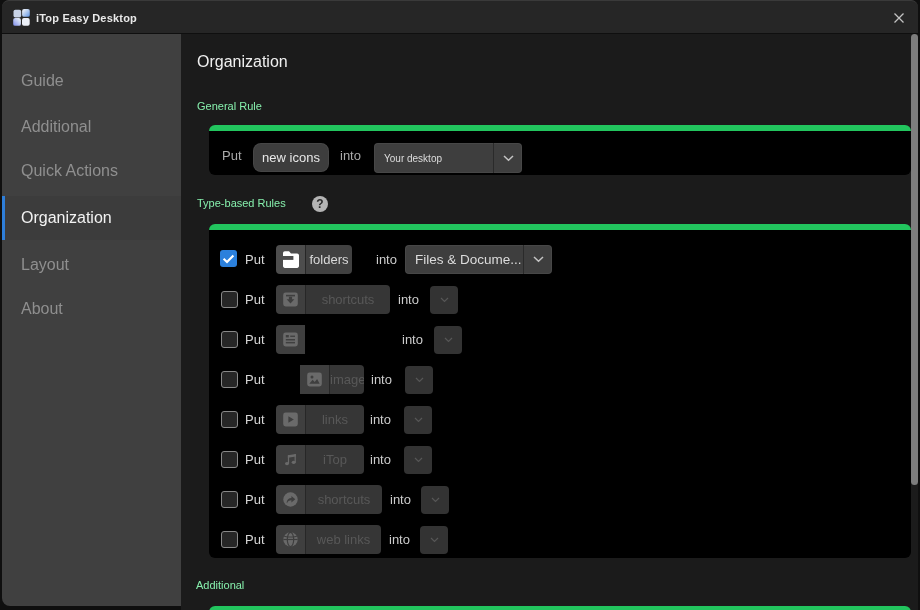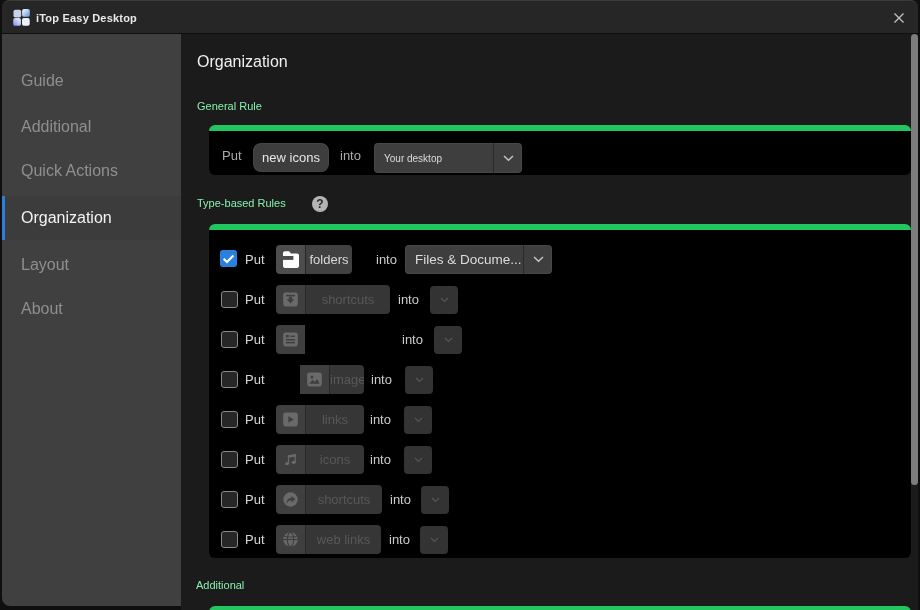--- a/index.html
+++ b/index.html
@@ -237,21 +237,21 @@
             <svg width="17" height="17" viewBox="0 0 17 17">
               <g opacity="0.48">
           <ellipse cx="5" cy="12.6" rx="2" ry="1.6" fill="#9a9a9a"></ellipse>
           <ellipse cx="11.7" cy="11.3" rx="2" ry="1.6" fill="#9a9a9a"></ellipse>
           <rect x="5.9" y="4.3" width="1.2" height="8.3" fill="#9a9a9a"></rect>
           <rect x="12.6" y="3" width="1.2" height="8.3" fill="#9a9a9a"></rect>
           <path d="M5.9 4.3 L13.8 3 v2.4 L5.9 6.7 z" fill="#9a9a9a"></path>
               </g>
             </svg>
           </div>
-        <div class="lb">icons</div>
+        <div class="lb">iTop</div>
       </div>
       <div class="into" style="left:161px;">into</div>
       <div class="dd" style="left:195px;">
           <svg width="9" height="6" viewBox="0 0 9 6">
         <path d="M1 1 L4.5 4.5 L8 1" fill="none" stroke="#575757" stroke-width="1.2"></path>
           </svg>
         </div>
     </div>
 
     <div class="row" style="top:250px;">

